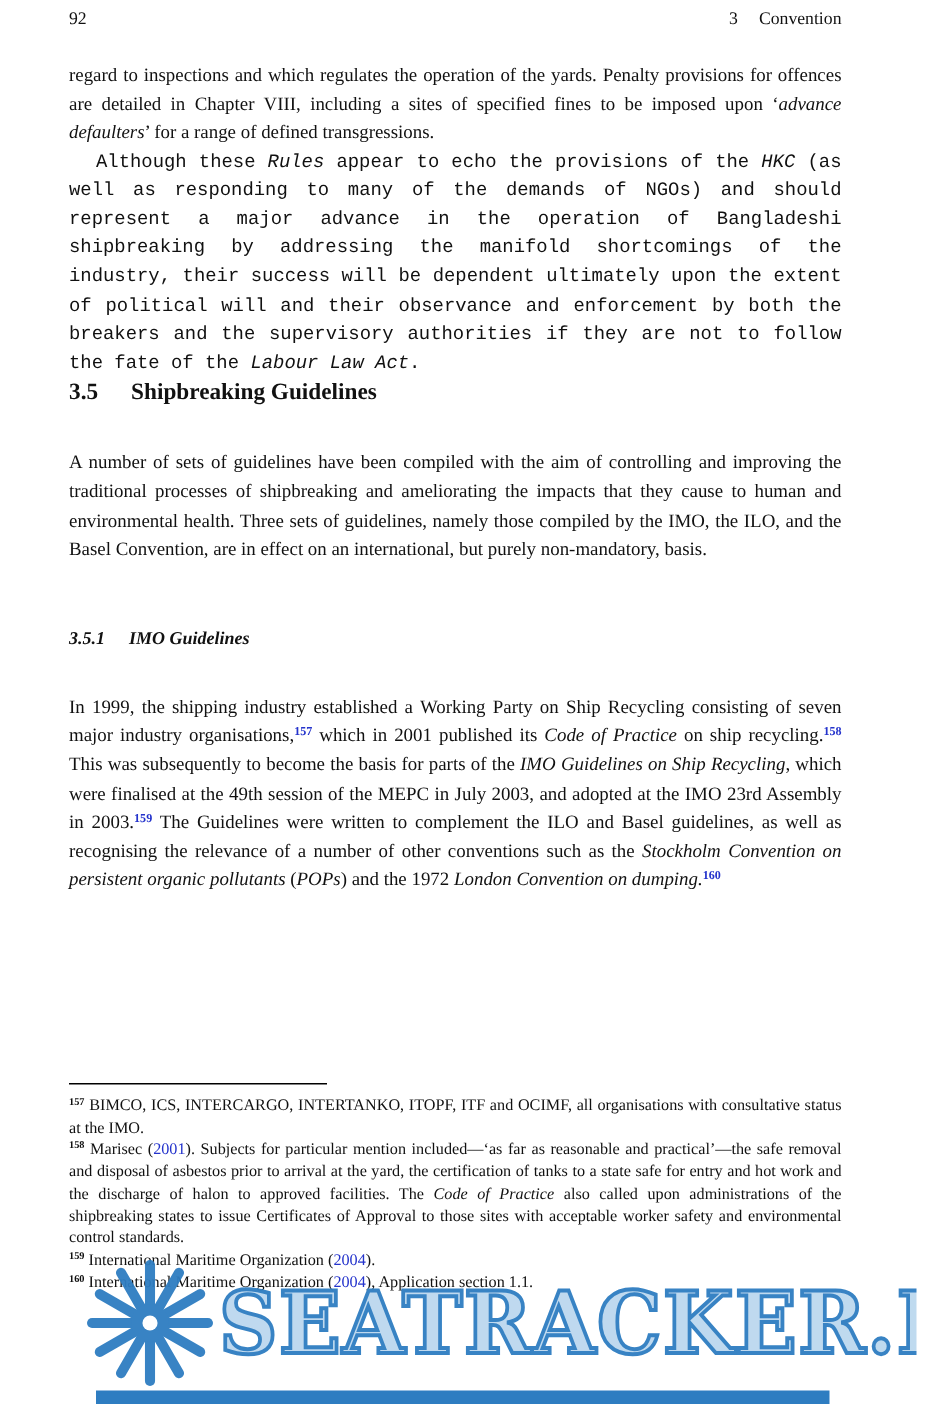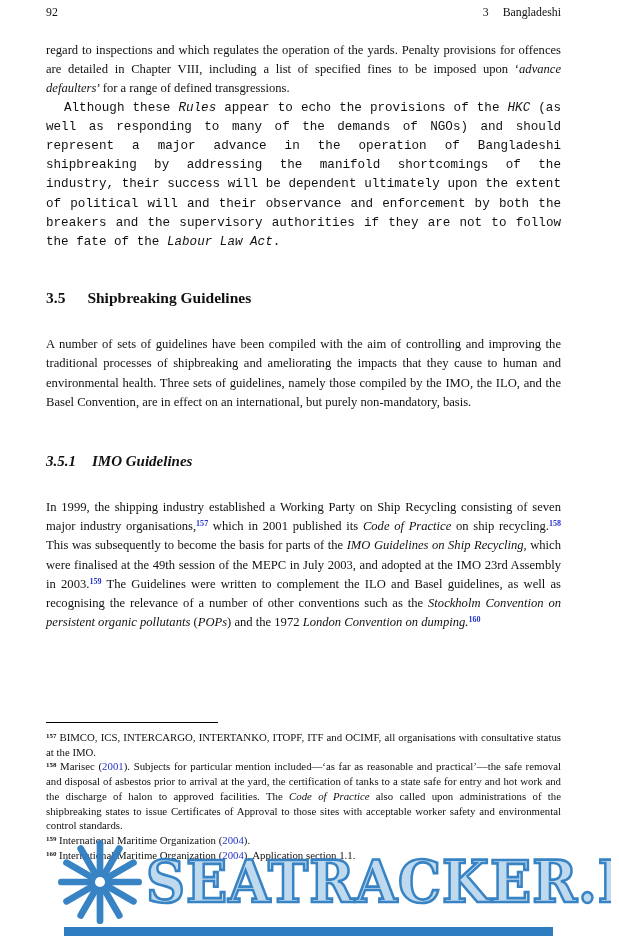--- a/index.html
+++ b/index.html
@@ -22,28 +22,28 @@
 
   .body-text {
     font-size:12.6px; line-height:19.2px;
     text-align:justify;
   }
   p.para { margin:0; }
   p.first { margin-top:22px; }
   p.indent { text-indent:18px;font-family:Liberation Mono, monospace; }
 
   .section-heading {
-    margin-top:36px; margin-bottom:28px;
+    margin-bottom:28px;
     font-size:15.5px; font-weight:bold; line-height:19px;
   }
   .section-heading .num { margin-right:22px; }
 
   .subsection-heading {
     margin-top:40px; margin-bottom:28px;
-    font-size:15px; font-weight:bold; font-style:italic; line-height:18px;
+    font-size:12px; font-weight:bold; font-style:italic; line-height:18px;
   }
   .subsection-heading .num { margin-right:16px; font-style:italic; }
 
   .footnotes {
     position:absolute; left:46px; right:50px; top:722px;
     font-size:10.8px; line-height:14.7px; text-align:justify;
   }
   .fn-sep {
     width:172px; border-top:1.2px solid #000; margin-bottom:7px;
   }
@@ -78,26 +78,26 @@
 </style>
 </head>
 <body>
 
 <div class="page">
   <div class="content">
 
     <div class="pg-header">
       <span>92</span>
       <span class="chapter-head">
-        <span class="num">3</span><span>Bangladeshi</span>
+        <span class="num">3</span><span>Convention</span>
       </span>
     </div>
 
     <div class="body-text">
-      <p class="para first"><span>regard to inspections and which regulates the operation of the yards. Penalty provisions for offences are detailed in Chapter VIII, including a list of specified fines to be imposed upon ‘</span><span class="r-i">advance defaulters</span><span>’ for a range of defined transgressions.</span></p>
+      <p class="para first"><span>regard to inspections and which regulates the operation of the yards. Penalty provisions for offences are detailed in Chapter VIII, including a sites of specified fines to be imposed upon ‘</span><span class="r-i">advance defaulters</span><span>’ for a range of defined transgressions.</span></p>
       <p class="para indent"><span>Although these </span><span class="r-i">Rules</span><span> appear to echo the provisions of the </span><span class="r-i">HKC</span><span> (as well as responding to many of the demands of NGOs) and should represent a major advance in the operation of Bangladeshi shipbreaking by addressing the manifold shortcomings of the industry, their success will be dependent ultimately upon the extent of political will and their observance and enforcement by both the breakers and the supervisory authorities if they are not to follow the fate of the </span><span class="r-i">Labour Law Act</span><span>.</span></p>
 
       <div class="section-heading">
         <span class="num">3.5</span><span>Shipbreaking Guidelines</span>
       </div>
 
       <p class="para"><span>A number of sets of guidelines have been compiled with the aim of controlling and improving the traditional processes of shipbreaking and ameliorating the impacts that they cause to human and environmental health. Three sets of guidelines, namely those compiled by the IMO, the ILO, and the Basel Convention, are in effect on an international, but purely non-mandatory, basis.</span></p>
 
       <div class="subsection-heading">
         <span class="num">3.5.1</span><span>IMO Guidelines</span>

